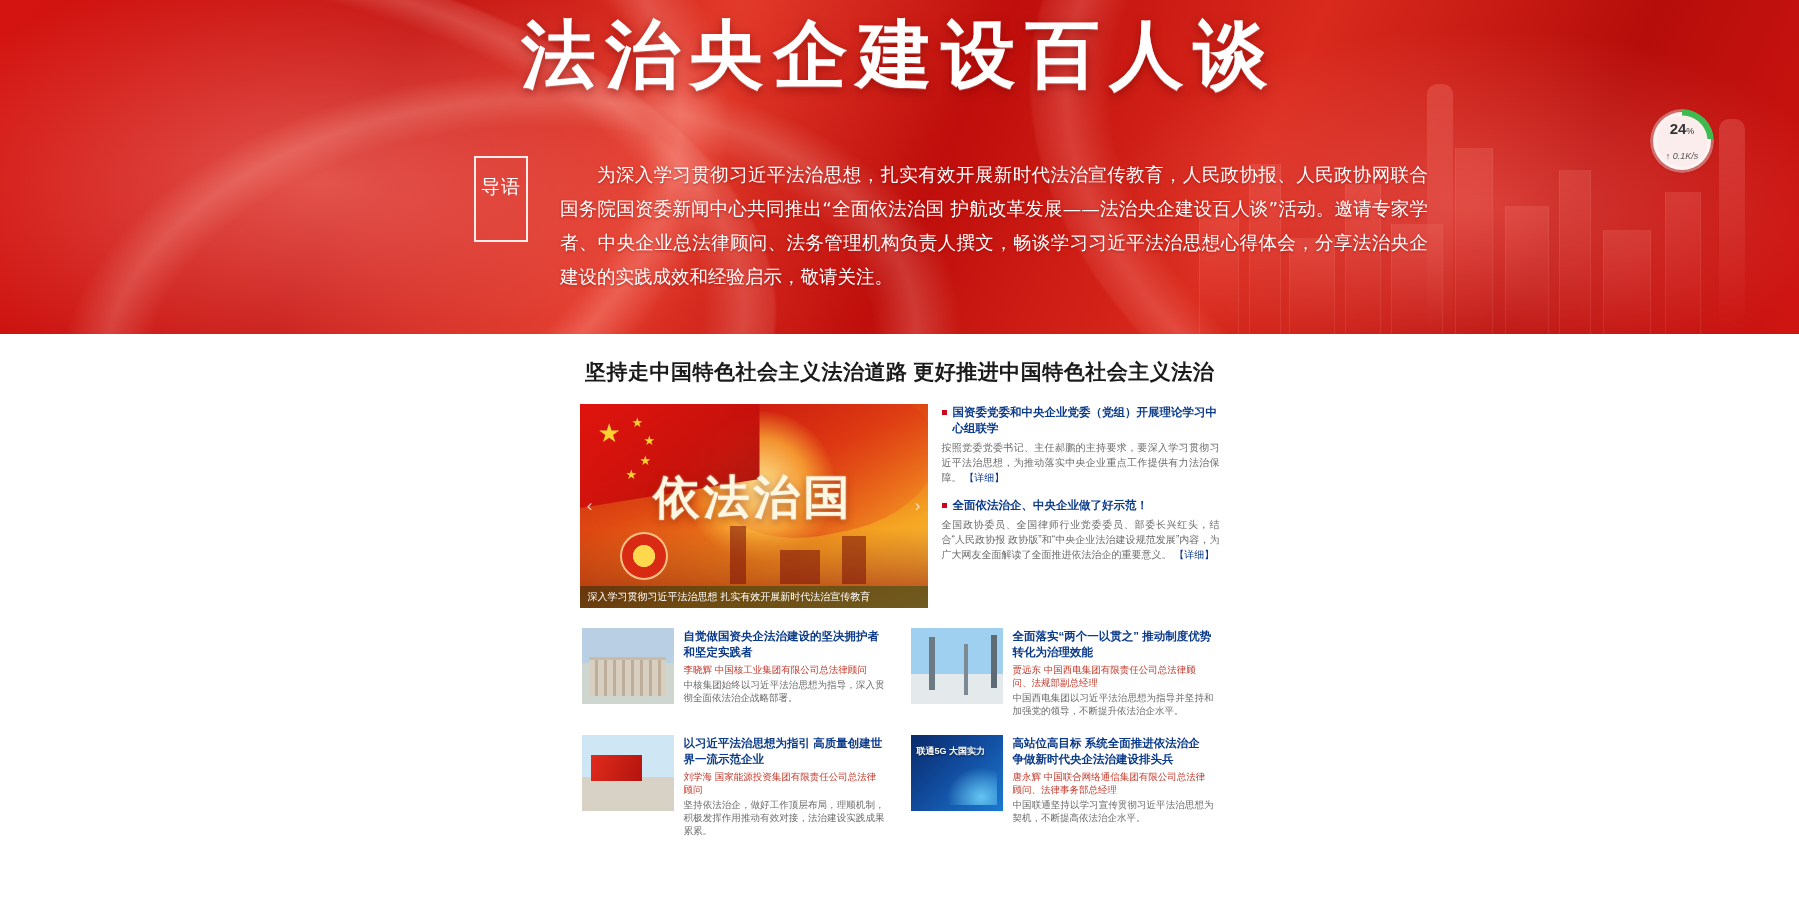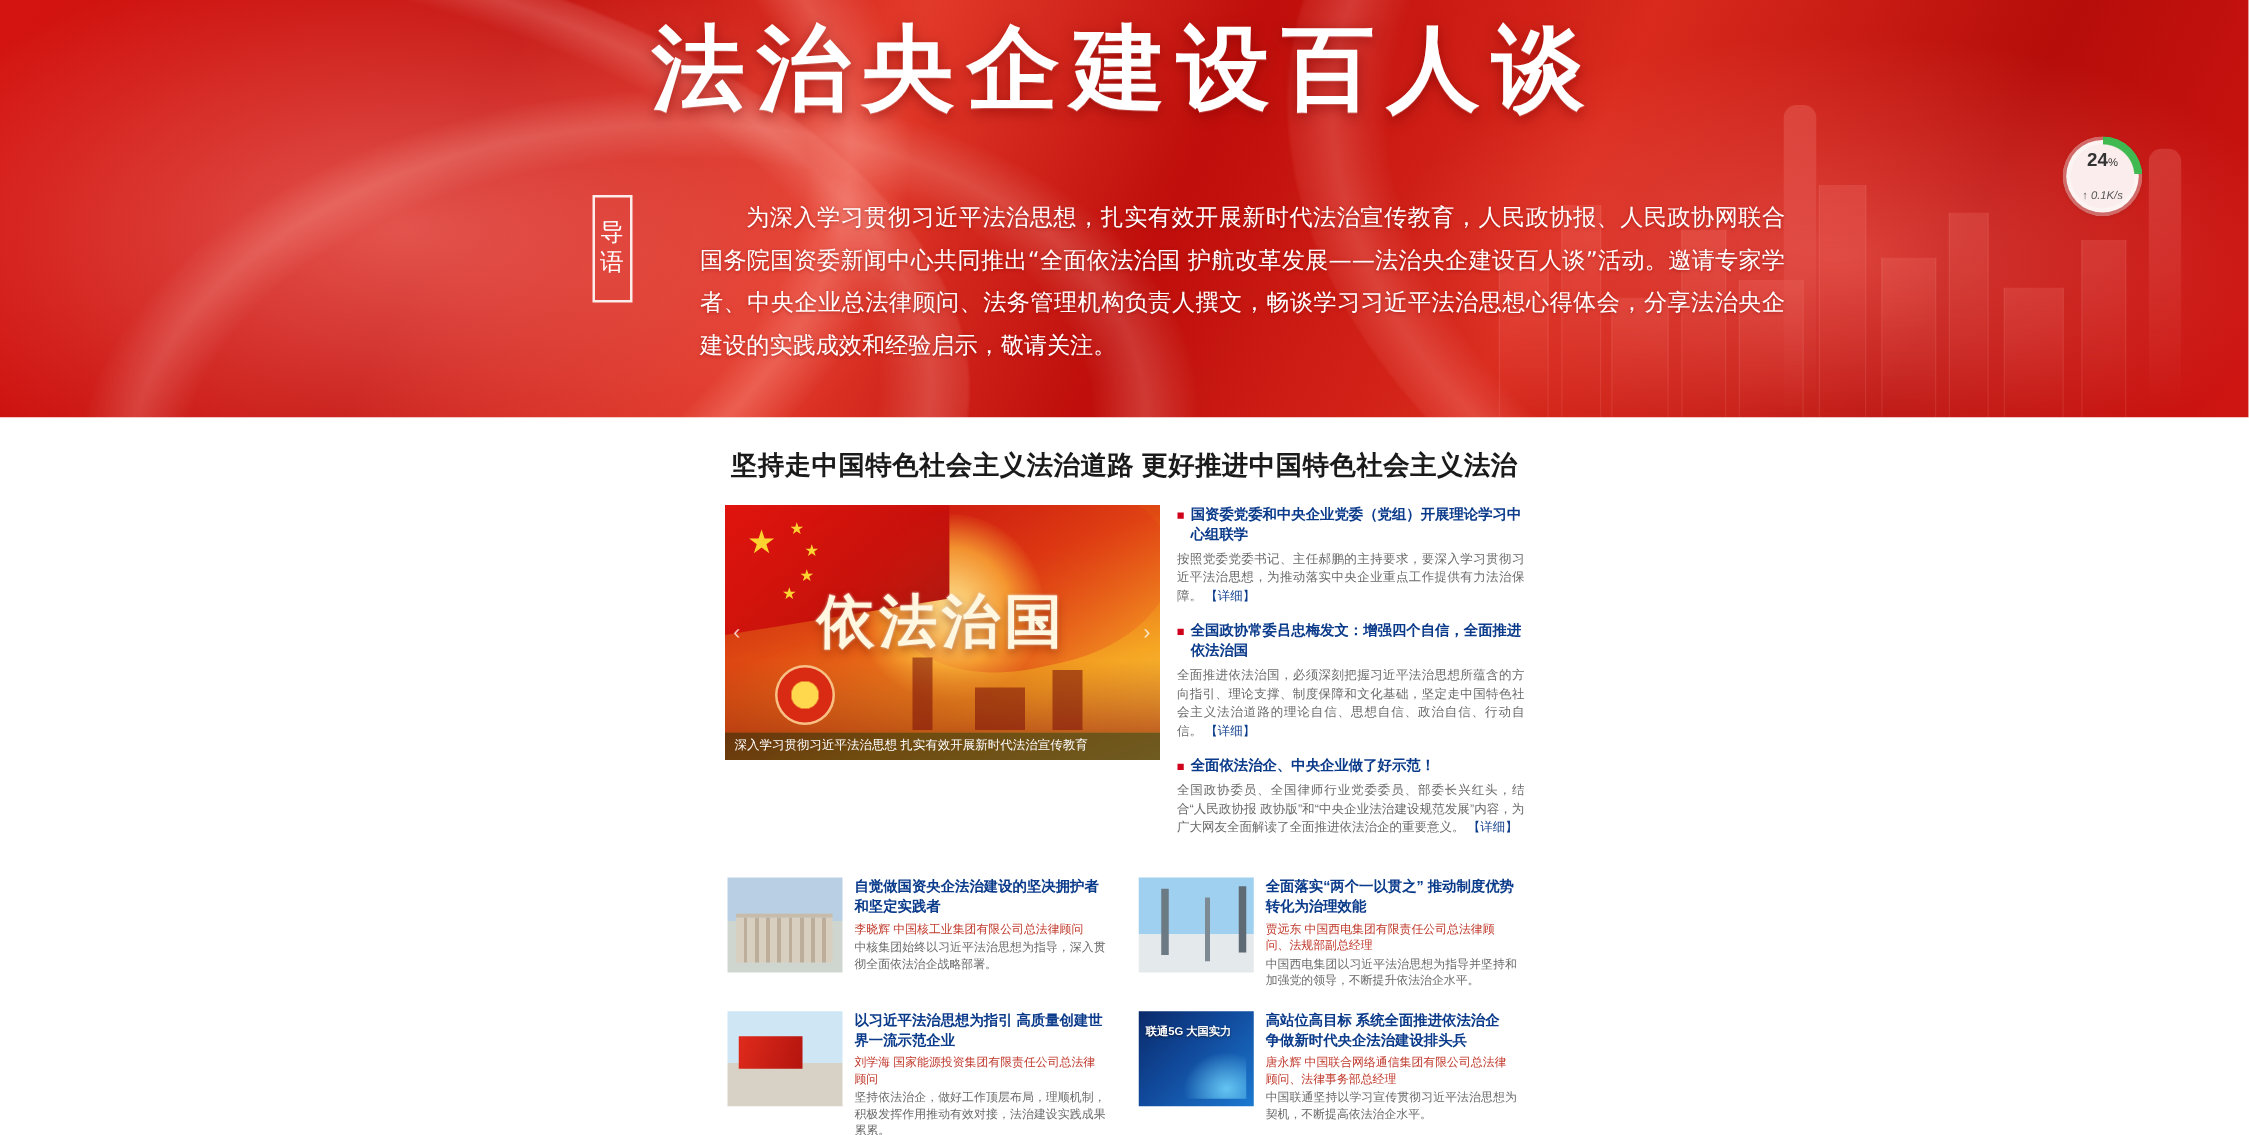--- a/index.html
+++ b/index.html
@@ -88,21 +88,21 @@
     letter-spacing: 10px;
     color: #ffffff;
     text-shadow: 0 3px 10px rgba(120,0,0,0.55), 0 1px 0 rgba(255,220,210,0.4);
     white-space: nowrap;
   }
 
   .daoyu-box {
     position: absolute;
     left: 474px;
     top: 156px;
-    width: 32px;
+    width: 54px;
     height: 86px;
     border: 2px solid rgba(255,255,255,0.9);
     color: #ffffff;
     font-size: 19px;
     line-height: 24px;
     text-align: center;
     padding-top: 16px;
     box-sizing: border-box;
     letter-spacing: 1px;
     font-family: "DejaVu Serif", "Liberation Serif", serif;
@@ -485,30 +485,20 @@
             <div class="hl-title">
               <span class="hl-bullet"></span>
               <span>国资委党委和中央企业党委（党组）开展理论学习中心组联学</span>
             </div>
             <div class="hl-desc">
               <span>按照党委党委书记、主任郝鹏的主持要求，要深入学习贯彻习近平法治思想，为推动落实中央企业重点工作提供有力法治保障。</span>
               <span class="hl-more">【详细】</span>
             </div>
           </div>
 
-          <div class="hl-item">
-            <div class="hl-title">
-              <span class="hl-bullet"></span>
-              <span>全国政协常委吕忠梅发文：增强四个自信，全面推进依法治国</span>
-            </div>
-            <div class="hl-desc">
-              <span>全面推进依法治国，必须深刻把握习近平法治思想所蕴含的方向指引、理论支撑、制度保障和文化基础，坚定走中国特色社会主义法治道路的理论自信、思想自信、政治自信、行动自信。</span>
-              <span class="hl-more">【详细】</span>
-            </div>
-          </div>
 
           <div class="hl-item">
             <div class="hl-title">
               <span class="hl-bullet"></span>
               <span>全面依法治企、中央企业做了好示范！</span>
             </div>
             <div class="hl-desc">
               <span>全国政协委员、全国律师行业党委委员、部委长兴红头，结合“人民政协报 政协版”和“中央企业法治建设规范发展”内容，为广大网友全面解读了全面推进依法治企的重要意义。</span>
               <span class="hl-more">【详细】</span>
             </div>

